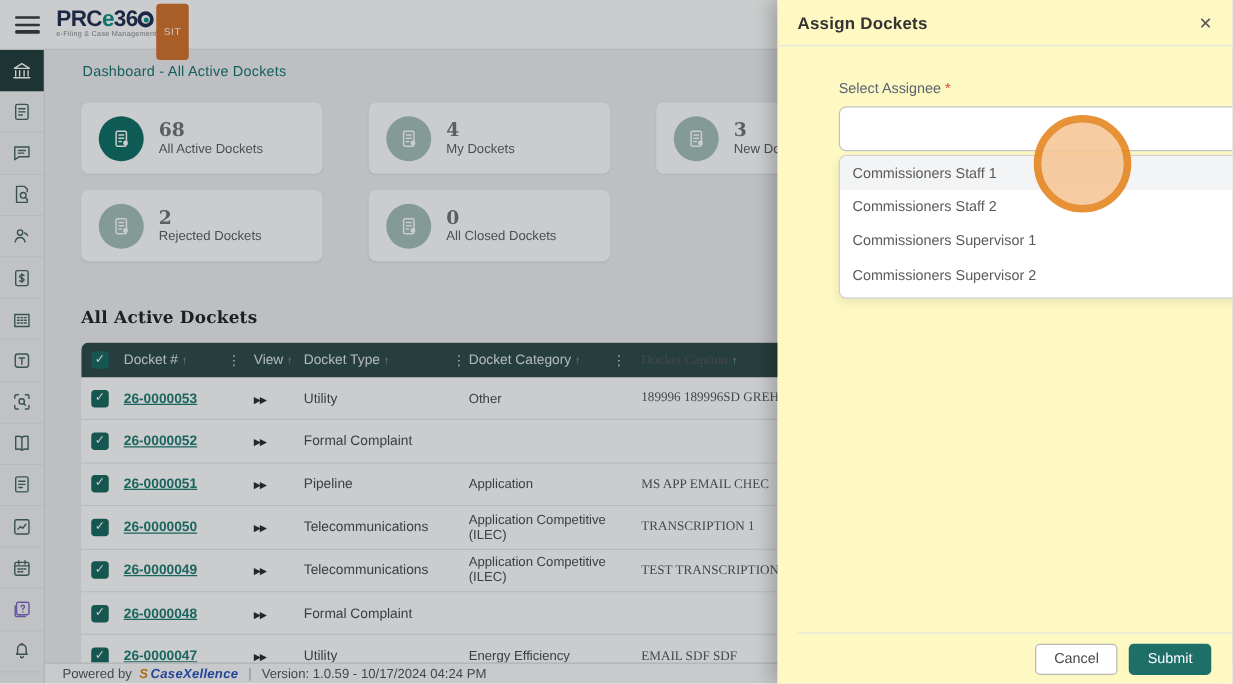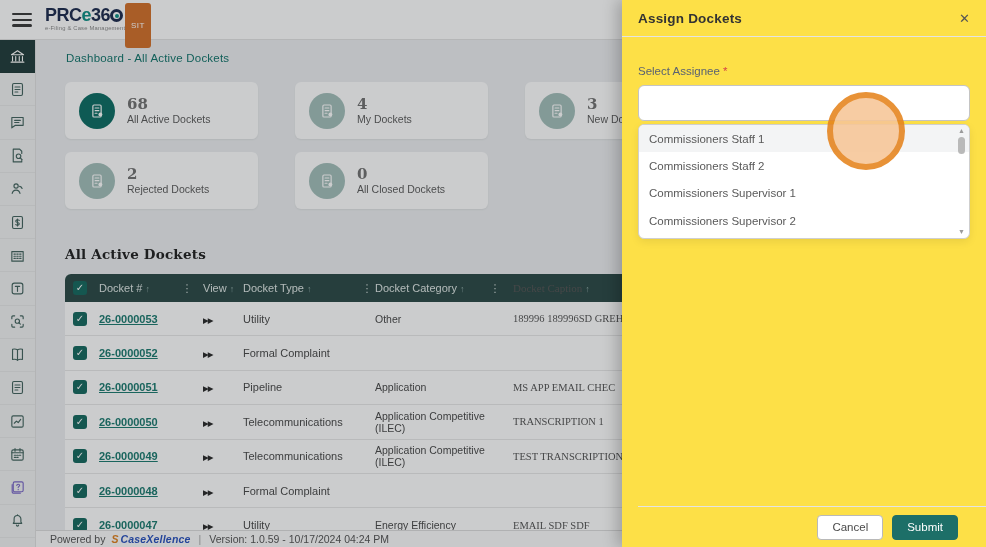--- a/index.html
+++ b/index.html
@@ -65,36 +65,36 @@
   
   .appfoot { position:absolute; left:36px; right:0; bottom:0; height:17px; background:#fbfbfb; border-top:1px solid #ddd; display:flex; align-items:center; font-size:10.5px; color:#555; padding-left:14px; z-index:3; }
   .appfoot .s-mark { color:#e0821f; font-weight:bold; font-style:italic; margin:0 2px 0 6px; }
   .appfoot .brand { color:#2a52be; font-weight:bold; font-style:italic; letter-spacing:.2px;text-align:right; }
   .appfoot .sep { margin:0 8px; color:#aaa; }
 
   
   .dim { position:absolute; left:0; top:0; width:622px; height:547px; background:rgba(18,24,28,.22); z-index:5; }
 
   
-  .modal { position:absolute; right:0; top:0; width:364px; height:547px; background:#fde047; z-index:10; box-shadow:-5px 0 14px rgba(0,0,0,.22); }
+  .modal { position:absolute; right:0; top:0; width:364px; height:547px; background:#fef9c3; z-index:10; box-shadow:-5px 0 14px rgba(0,0,0,.22); }
   .m-head { height:37px; display:flex; align-items:center; justify-content:space-between; padding:0 16px; border-bottom:1px solid #e4e4e4; }
   .m-title { font-size:13.5px; font-weight:bold; color:#333; letter-spacing:.2px; }
   .m-close { font-size:13px; color:#555; cursor:pointer; line-height:1; }
-  .m-body { padding:16px; }
+  .m-body { padding:16px;margin-left:33px; }
   .m-label { font-size:11.5px; color:#5a6272; margin-top:12px; }
   .m-req { color:#d64545; }
   .m-input { margin-top:8px; width:332px; height:36px; border:1px solid #c4c4c4; border-radius:6px; background:#fff; font-size:12px; padding:0 10px; outline:none; }
   .m-drop { position:relative; margin-top:3px; width:332px; height:115px; border:1px solid #cfcfcf; border-radius:6px; background:#fff; box-shadow:0 3px 8px rgba(0,0,0,.08); overflow:hidden; }
   .m-opt { height:27.4px; display:flex; align-items:center; padding-left:10px; font-size:11.5px; color:#5a5a5a; cursor:pointer; }
   .m-opt.hl { background:#f3f4f5; }
   .m-scroll { position:absolute; right:2px; top:2px; bottom:2px; width:11px; display:flex; flex-direction:column; align-items:center; }
   .sb-arrow { font-size:7px; color:#9a9a9a; line-height:8px; cursor:pointer; }
   .sb-thumb { width:7px; height:17px; background:#b9b9b9; border-radius:4px; margin-top:2px; cursor:pointer; }
   .sb-spacer { flex:1; }
-  .m-foot { position:absolute; left:16px; right:0; bottom:0; height:41px; border-top:1px solid #e4e4e4; display:flex; align-items:center; justify-content:flex-end; padding-right:28px; gap:9px;margin-top:24px; }
+  .m-foot { position:absolute; left:16px; right:0; bottom:0; height:41px; border-top:1px solid #e4e4e4; display:flex; align-items:center; justify-content:flex-end; padding-right:17px; gap:9px;margin-top:24px; }
   .btn { height:25px; padding:0 14px; border-radius:4px; font-size:11.5px; display:flex; align-items:center; cursor:pointer; }
   .btn.ghost { background:#fff; border:1px solid #b9b9b9; color:#4a4a4a; }
   .btn.primary { background:#1d6f68; border:1px solid #1d6f68; color:#fff; font-weight:500; }
 
   
   .cursor { position:absolute; left:827px; top:92px; width:78px; height:78px; border-radius:50%; background:#f7c697; border:6px solid #e5831c; opacity:.88; z-index:20; pointer-events:none; }
 </style>
 </head>
 <body>
 

